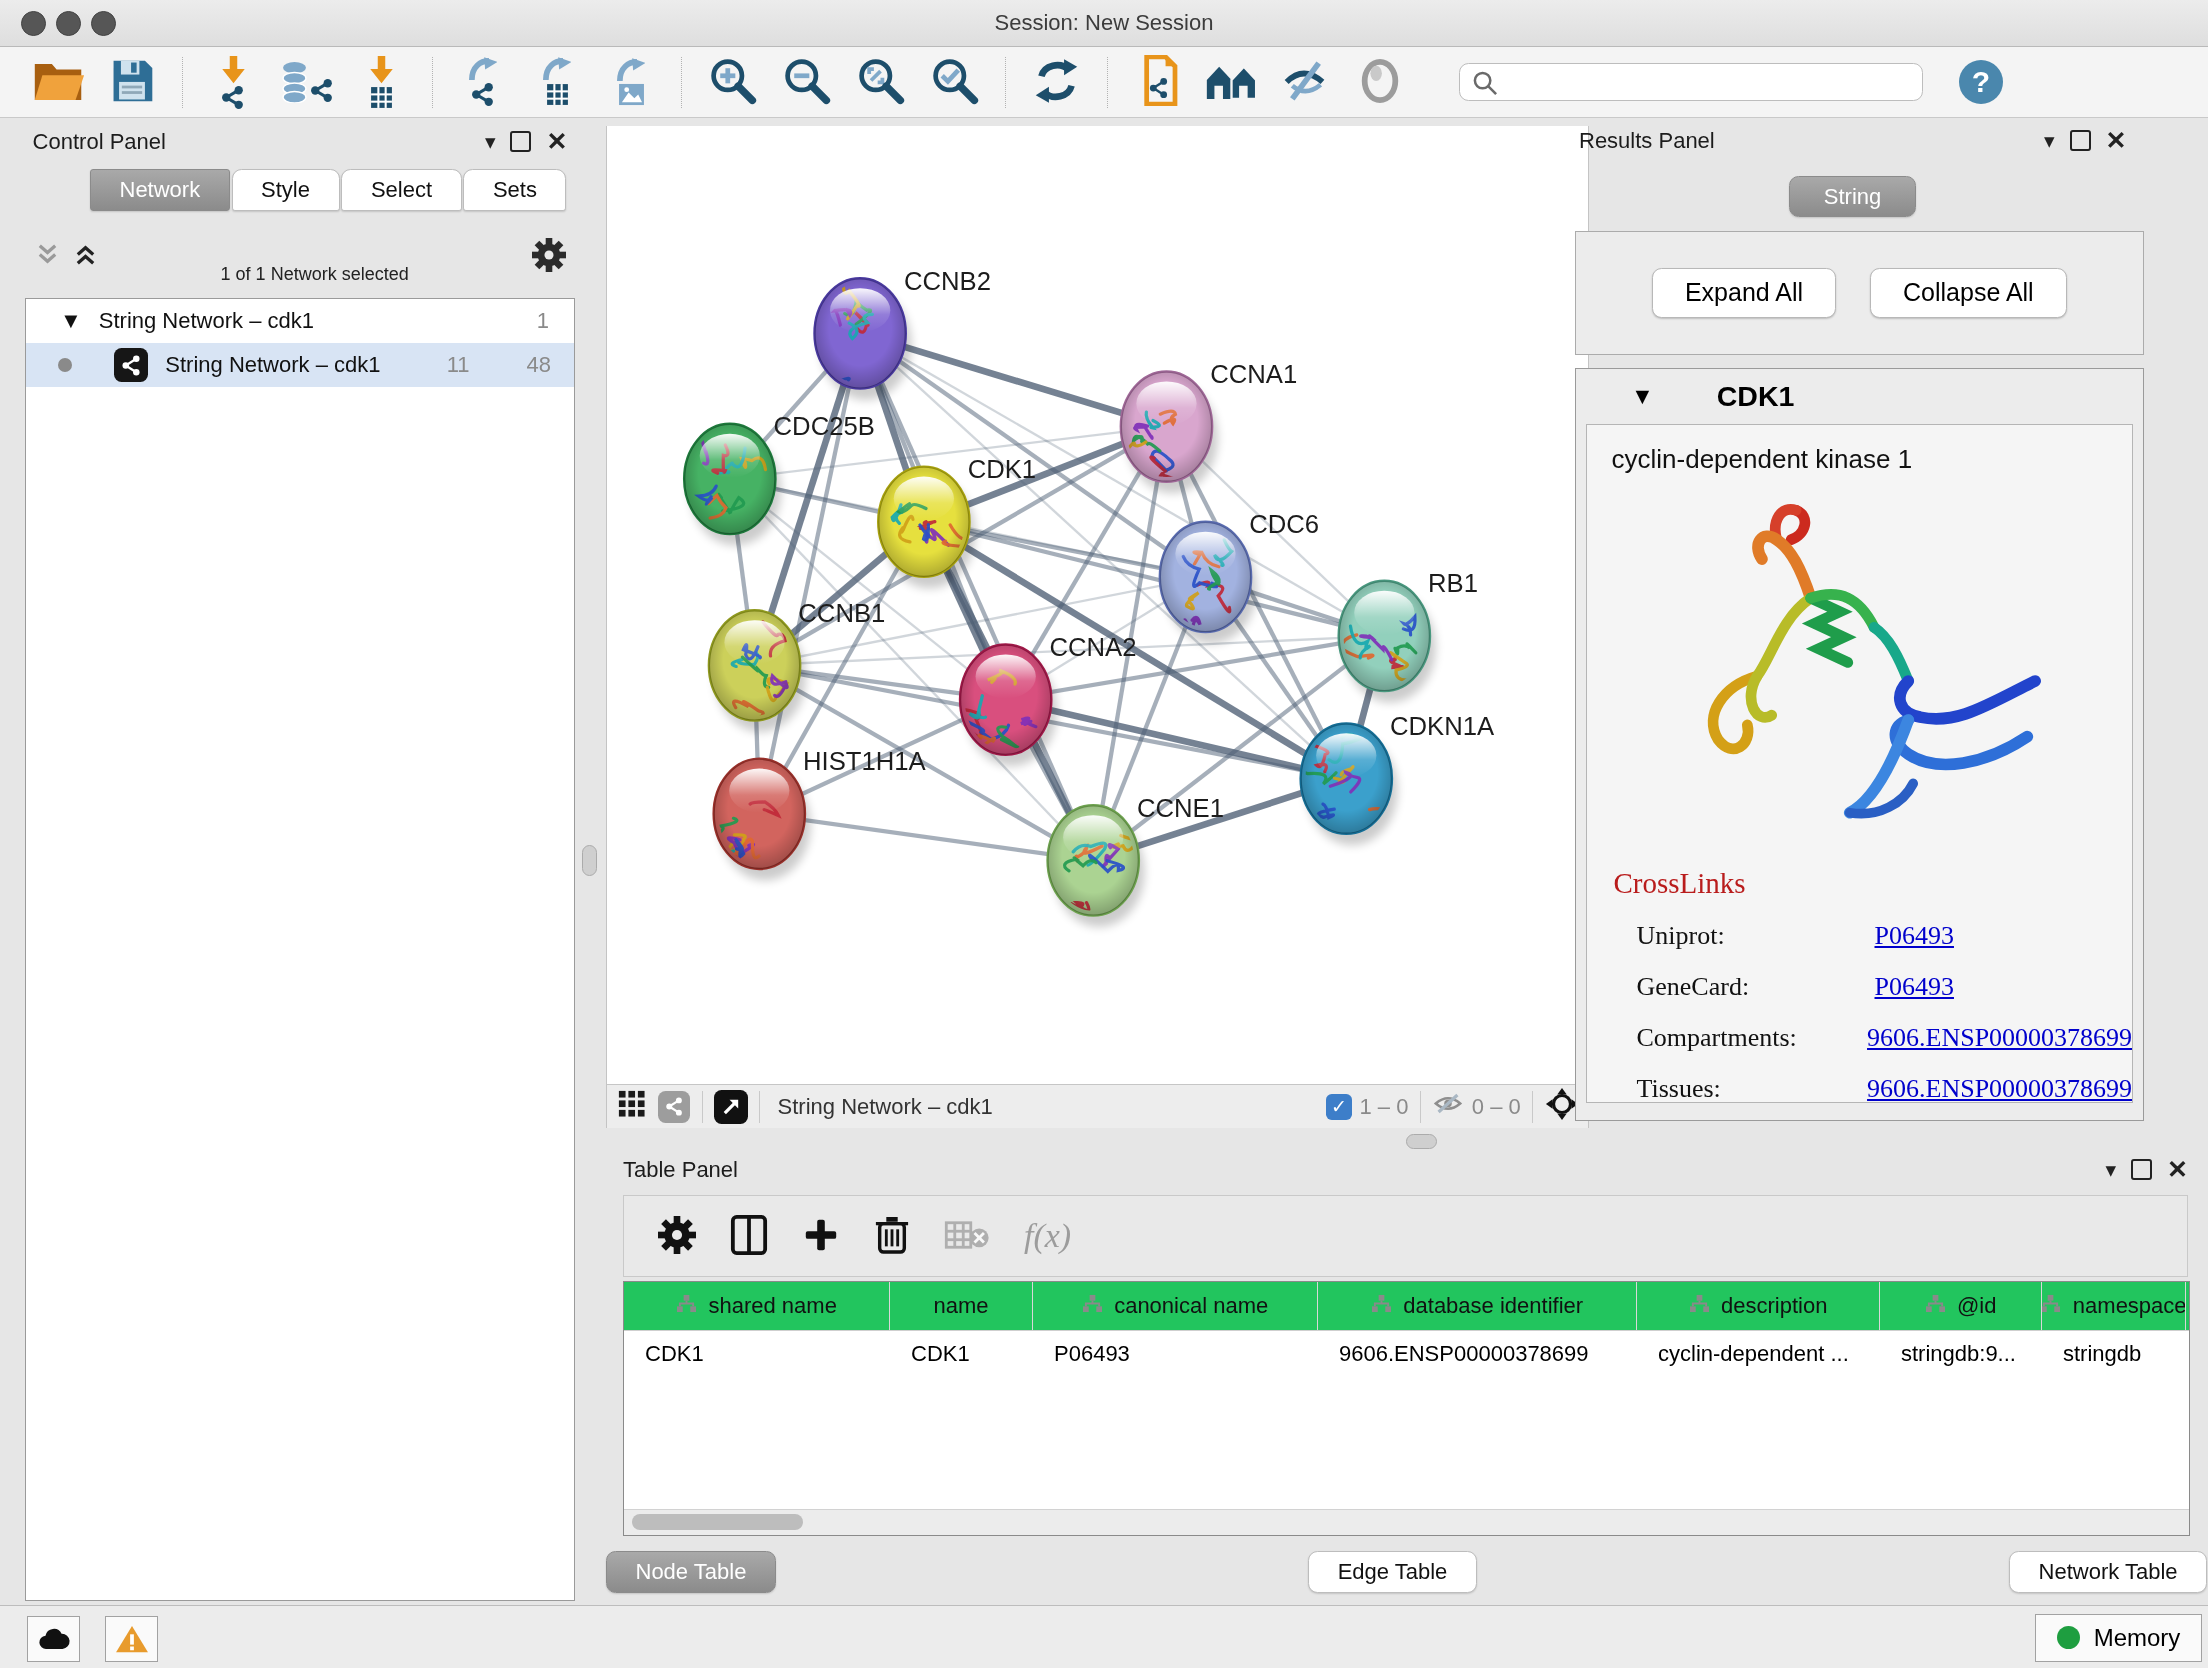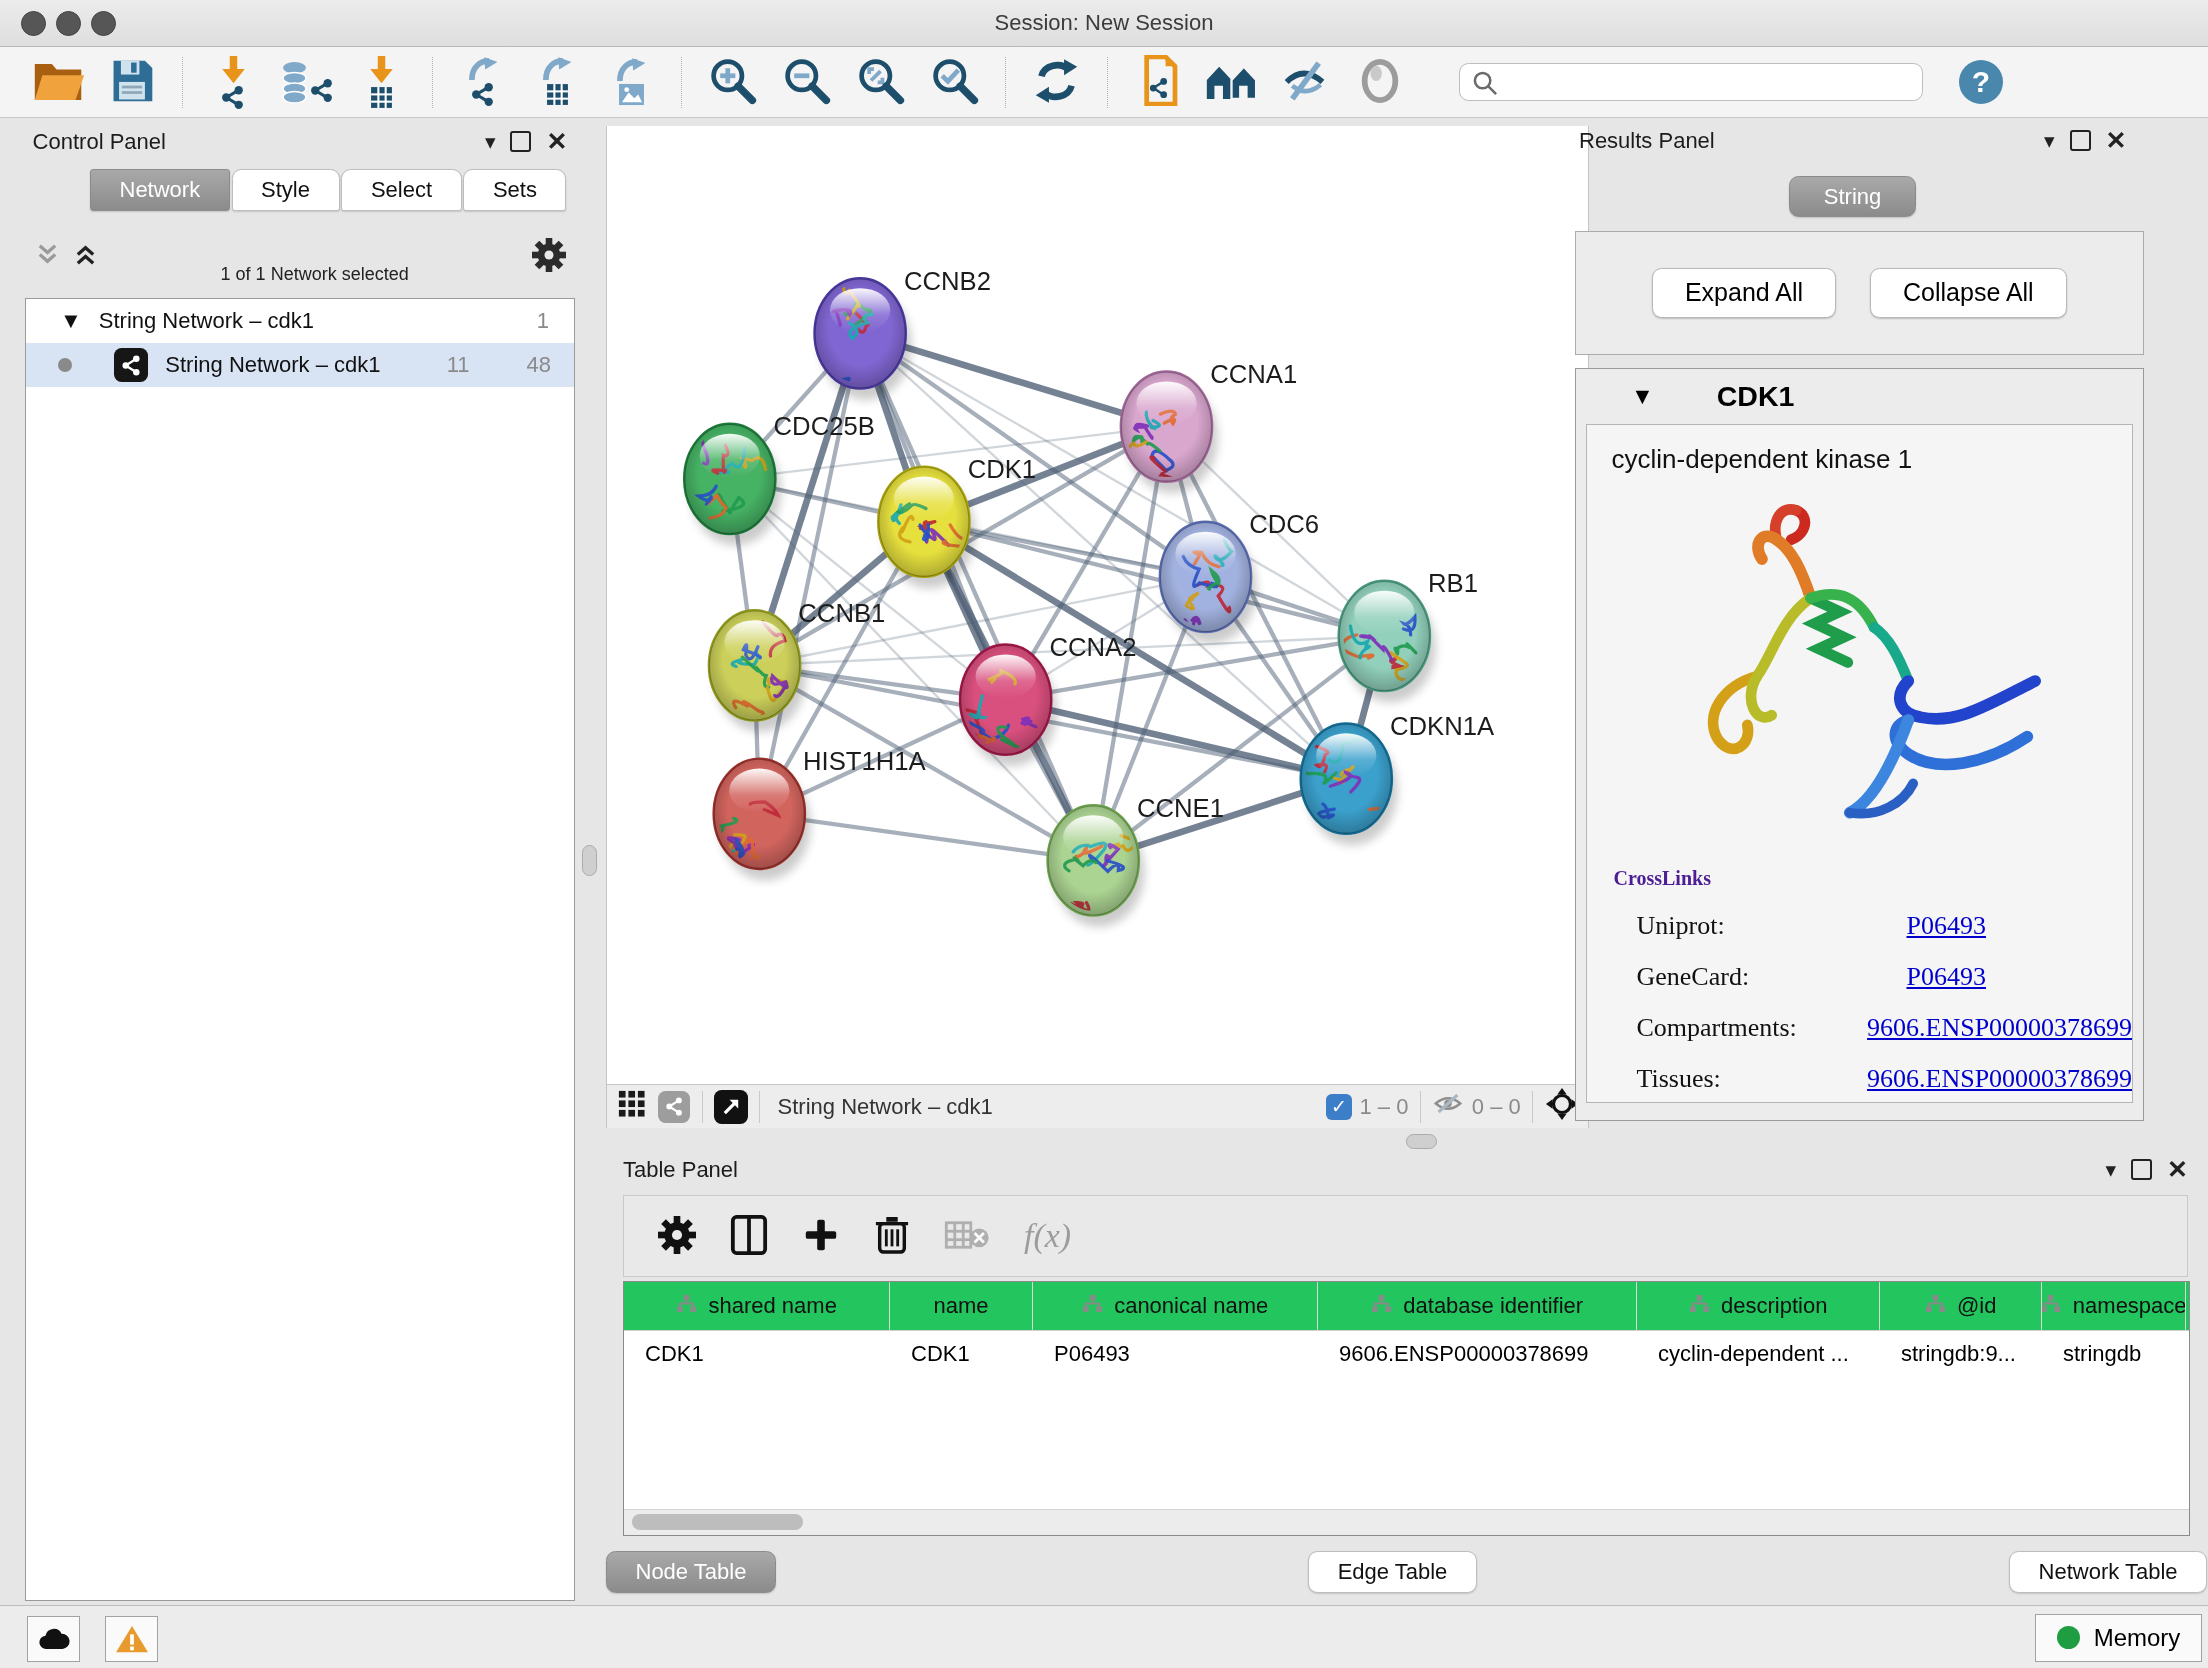--- a/index.html
+++ b/index.html
@@ -59,22 +59,22 @@
   .rp-topbox{margin:13.3px 11.4px 0 23px;border:1px solid #ababab;background:#ececec;height:122px;display:flex;align-items:center;justify-content:center;gap:34px;}
   .rp-btn{background:#fff;border:1px solid #b8b8b8;border-radius:9.5px;font-size:25px;padding:9.5px 32px;box-shadow:0 1px 1.9px rgba(0,0,0,.2);cursor:pointer;}
   .rp-entry{margin:13.3px 11.4px 0 23px;border:1.9px solid #9a9a9a;background:#ececec;height:751px;}
   .rp-entry-head{height:55px;display:flex;align-items:center;}
   .rp-entry-head .tri{margin-left:55px;font-size:23px;}
   .rp-entry-head .nm{margin-left:63px;font-size:28.5px;font-weight:bold;}
   .rp-inner{margin:0 9.5px 9.5px 9.5px;height:677px;border:1px solid #b5b5b5;background:#f5f5f5;overflow:hidden;}
   .rp-desc{font-size:26px;color:#111;padding:19px 0 0 25px;}
   .structure{display:flex;justify-content:center;margin-top:5.7px;}
   .xl{font-family:"Liberation Serif","DejaVu Serif",serif;margin:25px 0 0 27px;}
-  .xl-title{font-size:20px;font-weight:bold;color:#4c1d95;}
-  .xl-row{display:flex;margin-top:21px;font-size:26px;gap:32px;}
+  .xl-title{font-size:29px;font-weight:normal;color:#b91c1c;}
+  .xl-row{display:flex;margin-top:21px;font-size:26px;}
   .xl-label{width:238px;padding-left:23px;color:#111;}
   .xl-link{color:#0000cc;text-decoration:underline;cursor:pointer;}
 
   
   .table-panel{position:absolute;left:606px;top:1155px;width:1603px;height:443px;}
   .tp-head{display:flex;justify-content:space-between;align-items:center;padding:0 21px 0 17px;}
   .tp-toolbox{margin:11.4px 0 0 17px;width:1565px;height:82px;background:#e9e9e9;border:1px solid #c9c9c9;display:flex;align-items:center;gap:34px;padding-left:34px;box-sizing:border-box;}
   .fx{font-family:"Liberation Serif","DejaVu Serif",serif;font-style:italic;color:#9c9c9c;font-size:34px;}
   .tp-table{margin:3.8px 0 0 17px;width:1565px;height:253px;border:1.9px solid #8a8a8a;background:#fff;position:relative;}
   .t-header{display:flex;height:48px;background:#22c55e;border-bottom:1px solid #cfcfcf;}

